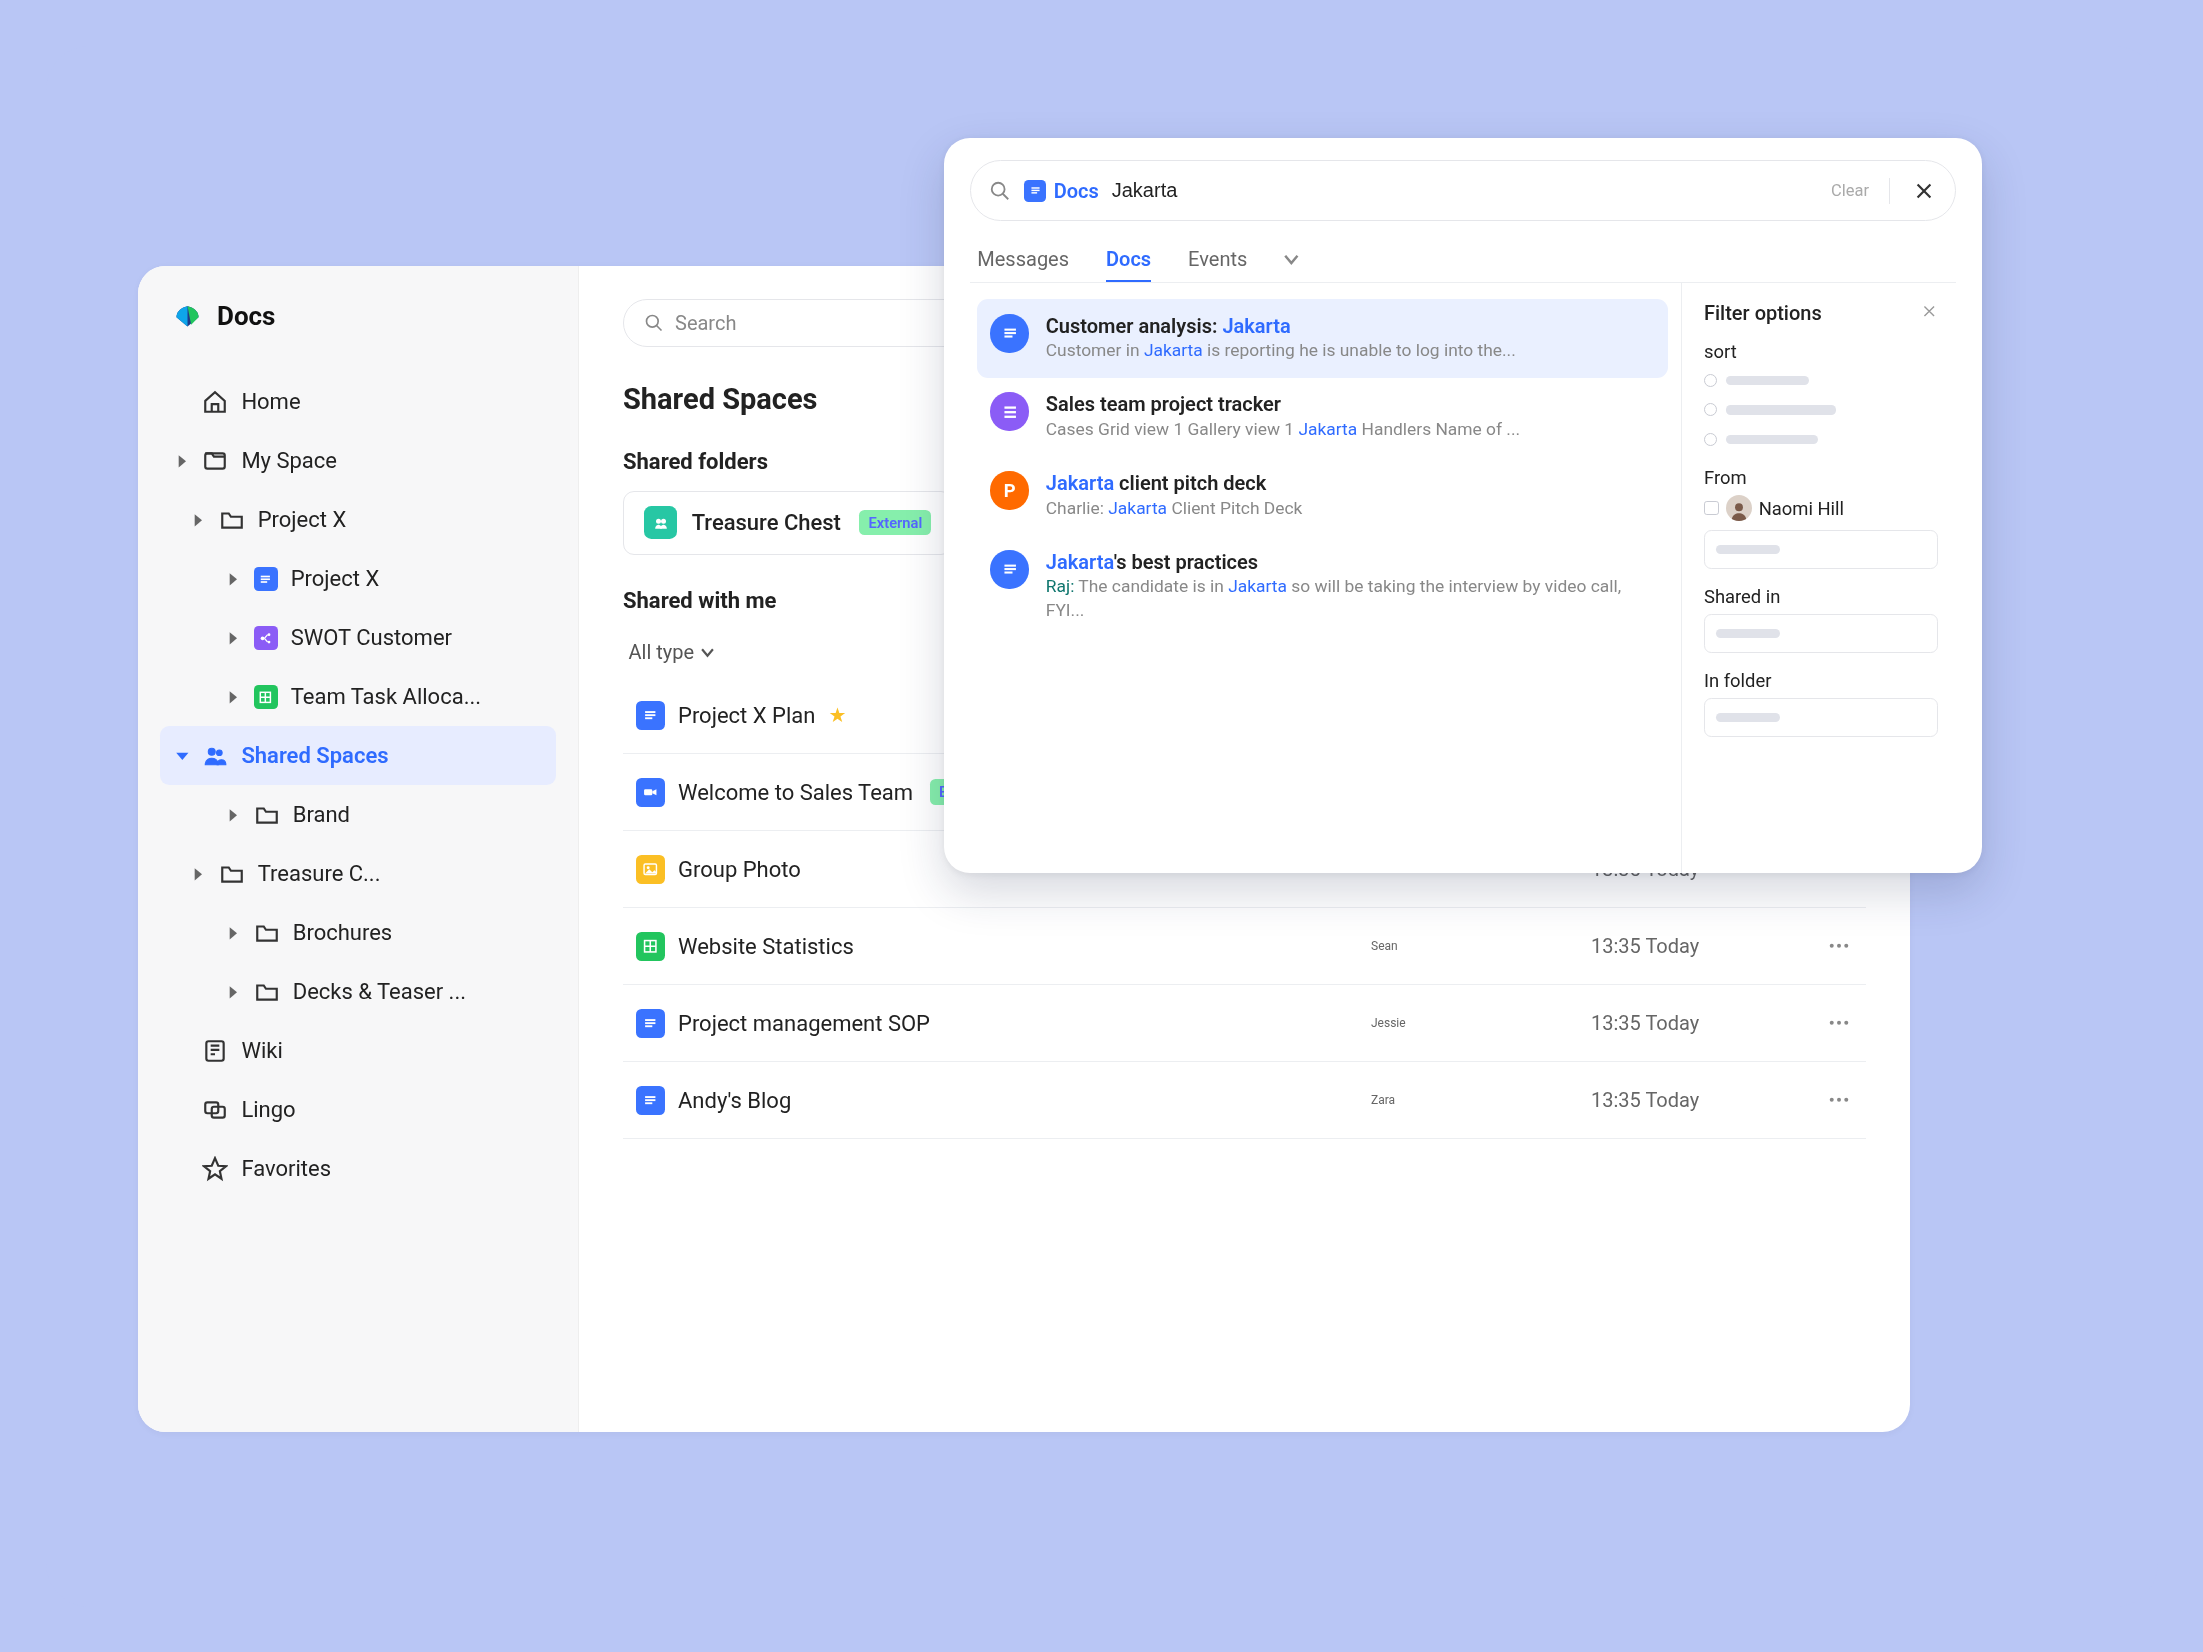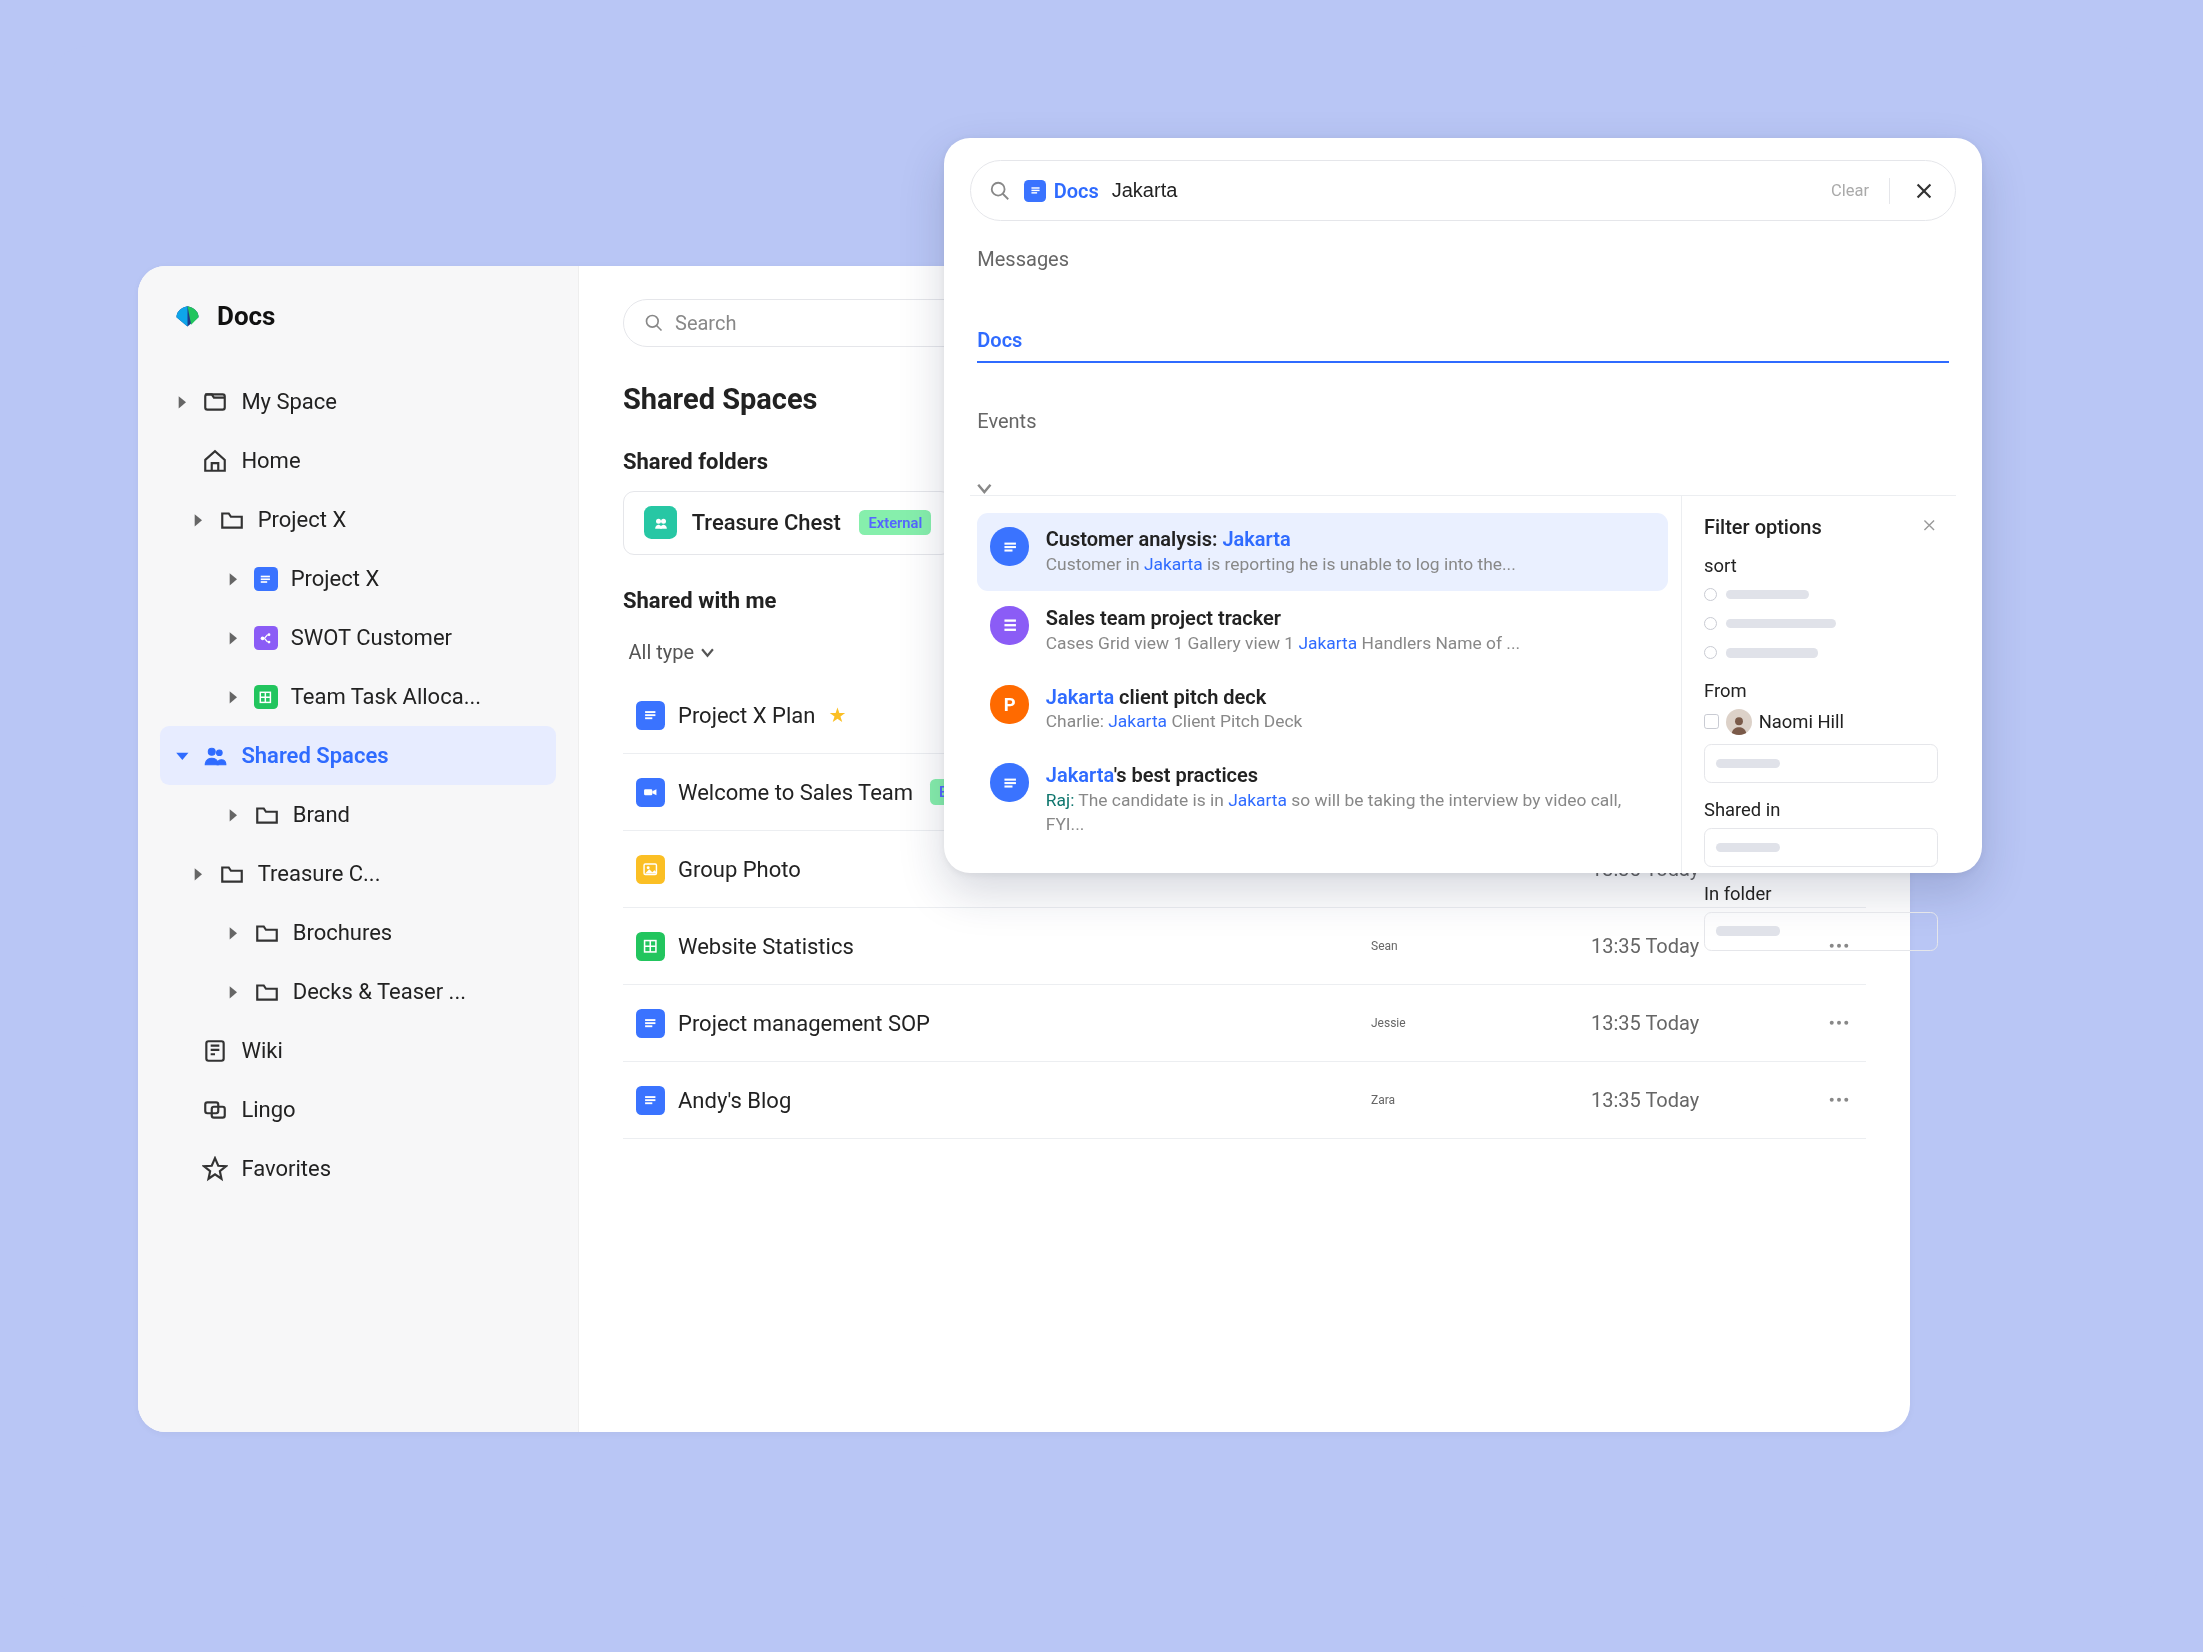--- a/index.html
+++ b/index.html
@@ -88,21 +88,21 @@
     padding: 22px 26px 0 26px;
     display:flex; flex-direction:column;
   }
   .search-bar { height:61px; border:0.9px solid #e5e6ea; border-radius:31px; display:flex; align-items:center; padding:0 18.4px; gap:13px;}
   .search-bar .scope-chip { display:flex; align-items:center; gap:7.3px; font-size:20px; color:#2f6bff; font-weight:600;}
   .scope-chip .chip-ic { width:22px;height:22px;background:#3a73ff;border-radius:4.6px; display:flex; align-items:center; justify-content:center;}
   .search-bar input { flex:1; border:none; outline:none; font-size:20px; color:#222;}
   .search-bar .clear-btn { color:#aaa; font-size:16.5px; cursor:pointer;}
   .search-bar .divider { width:0.9px; height:26px; background:#e5e6ea; margin:0 7.3px;}
   .search-bar .close-btn { width:26px; height:26px; display:flex; align-items:center; justify-content:center; cursor:pointer; color:#333;}
-  .tabs { display:flex; gap:37px; margin-top:16.5px; padding:0 7.3px;flex-direction:column;}
+  .tabs { display:flex; align-items:center; gap:37px; margin-top:16.5px; padding:0 7.3px;}
   .tab { font-size:20px; color:#666; height:44px; display:flex; align-items:center; border-bottom:2.8px solid transparent; cursor:pointer;}
   .tab.active { color:#2f6bff; border-bottom-color:#2f6bff; font-weight:600;}
   .tabs .more-ic { color:#888; display:flex; align-items:center; }
   .panel-body { flex:1; display:flex; border-top:0.9px solid #eceef1; min-height:0;}
   .results { flex:1; padding:16.5px 13px 16.5px 7.3px; overflow:hidden;}
   .result-item { display:flex; gap:16.5px; padding:14.7px 13px; border-radius:11px; }
   .result-item.active { background:#eaf0ff;}
   .result-icon { width:39px; height:39px; border-radius:19px; display:flex; align-items:center; justify-content:center; flex-shrink:0;}
   .result-icon.blue{background:#3a73ff;} .result-icon.purple{background:#8b5cf6;} .result-icon.orange{background:#ff6a00;}
   .result-title { font-size:20px; color:#222; font-weight:600;}
@@ -136,42 +136,42 @@
               <path d="M6 20 C6 10 18 8 18 8 C18 8 30 10 30 20 L18 30 Z" fill="#1e3a8a"></path>
               <path d="M6 20 C6 10 18 8 18 8 L18 30 Z" fill="#0ea5e9"></path>
               <path d="M18 8 C18 8 30 10 30 20 L22 28 Z" fill="#22c55e"></path>
             </svg>
         </span>
         <span class="brand-name">Docs</span>
       </div>
 
       <div class="nav">
         <div class="nav-item">
+          <span class="chev"></span>
+          <span class="ic">
+              <svg viewBox="0 0 24 24" fill="none" stroke="#333" stroke-width="2">
+                <path d="M3 11 L12 3 L21 11 V21 H3 Z"></path>
+                <path d="M9 21 V14 H15 V21"></path>
+              </svg>
+            </span>
+          <span class="label">Home</span>
+        </div>
+        <div class="nav-item">
           <span class="chev">
               <svg viewBox="0 0 12 12">
                 <path d="M3 1 L9 6 L3 11 Z" fill="#666"></path>
               </svg>
             </span>
           <span class="ic">
               <svg viewBox="0 0 24 24" fill="none" stroke="#333" stroke-width="2">
                 <rect x="3" y="5" width="18" height="14" rx="2"></rect>
                 <path d="M3 5 L9 5 L11 8 H21"></path>
               </svg>
             </span>
           <span class="label">My Space</span>
-        </div>
-        <div class="nav-item">
-          <span class="chev"></span>
-          <span class="ic">
-              <svg viewBox="0 0 24 24" fill="none" stroke="#333" stroke-width="2">
-                <path d="M3 11 L12 3 L21 11 V21 H3 Z"></path>
-                <path d="M9 21 V14 H15 V21"></path>
-              </svg>
-            </span>
-          <span class="label">Home</span>
         </div>
         <div class="nav-item indent-1">
           <span class="chev">
               <svg viewBox="0 0 12 12">
                 <path d="M3 1 L9 6 L3 11 Z" fill="#666"></path>
               </svg>
             </span>
           <span class="ic">
               <svg viewBox="0 0 24 24" fill="none" stroke="#333" stroke-width="2">
                 <path d="M3 6 L9 6 L11 9 H21 V19 H3 Z"></path>

